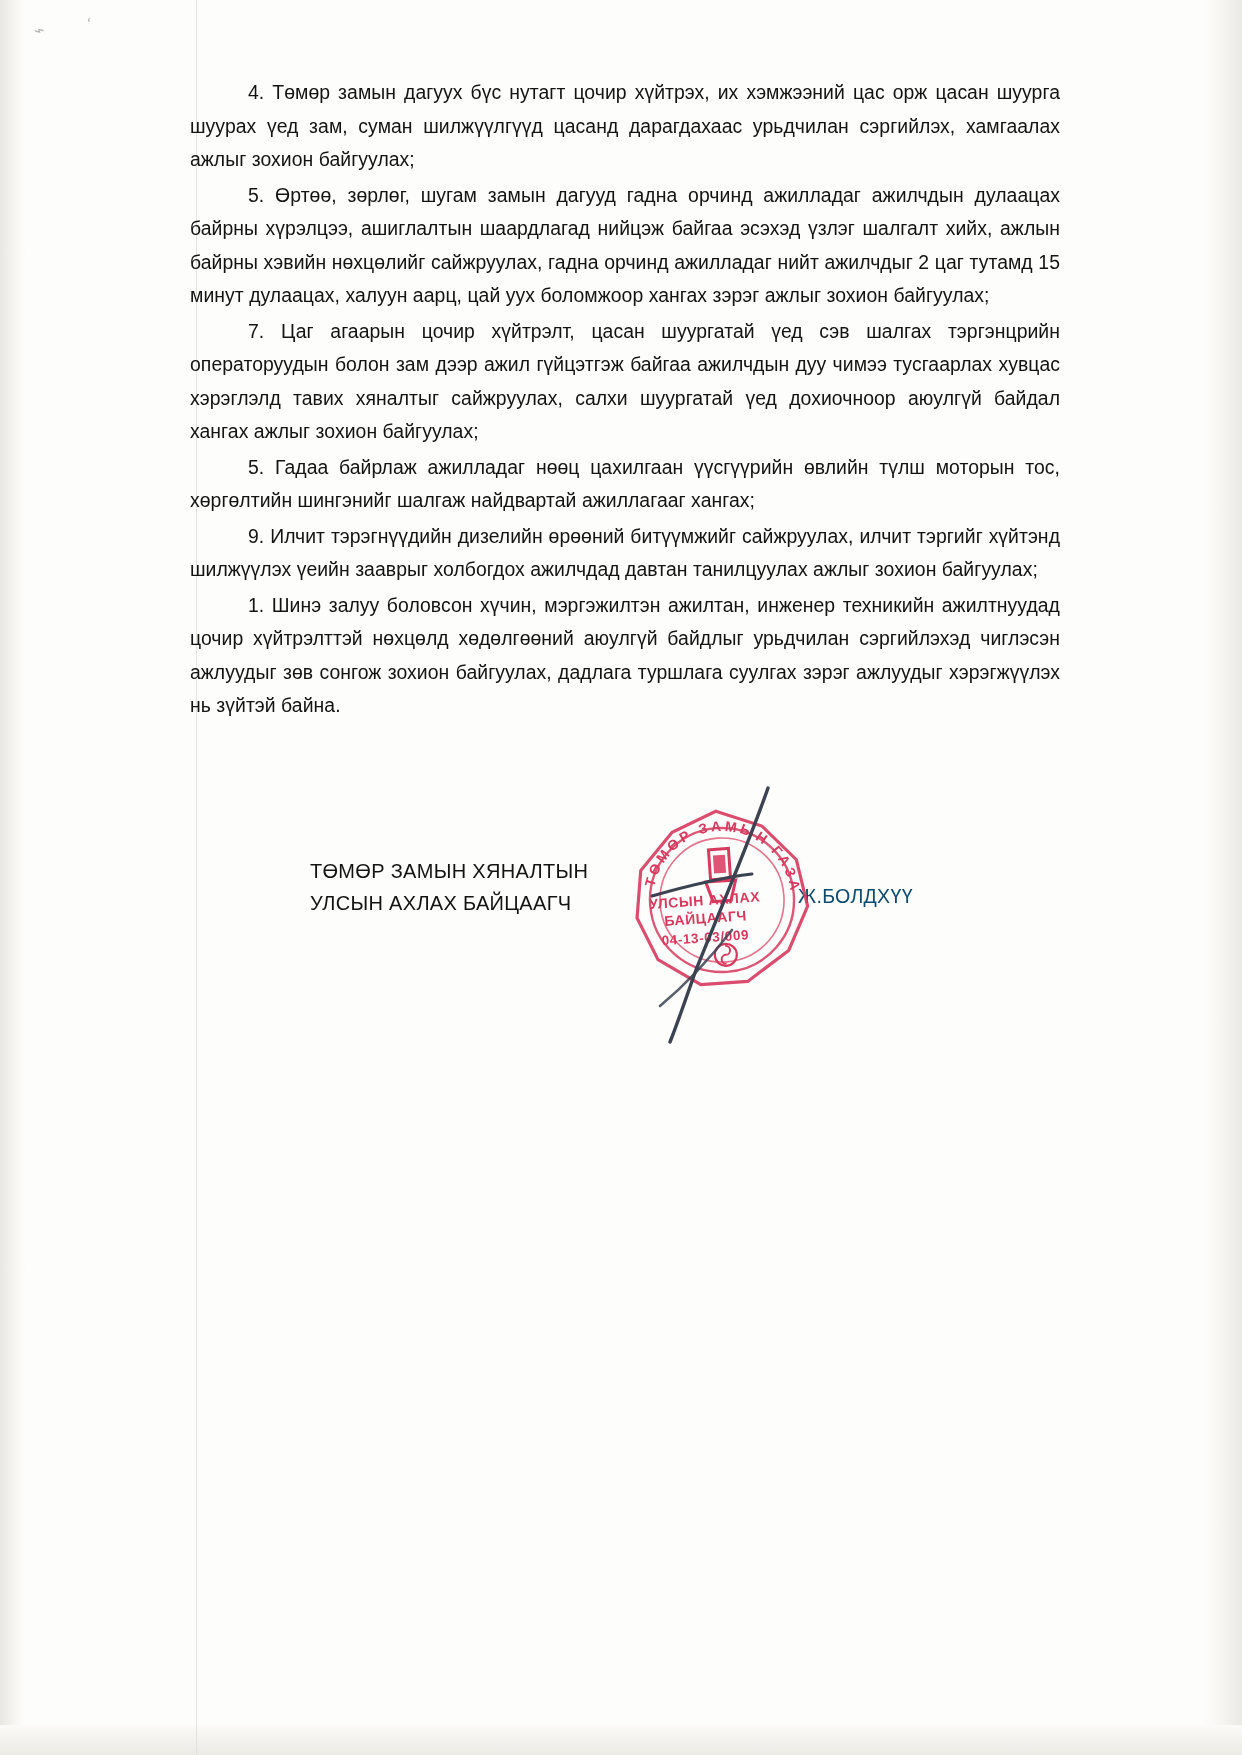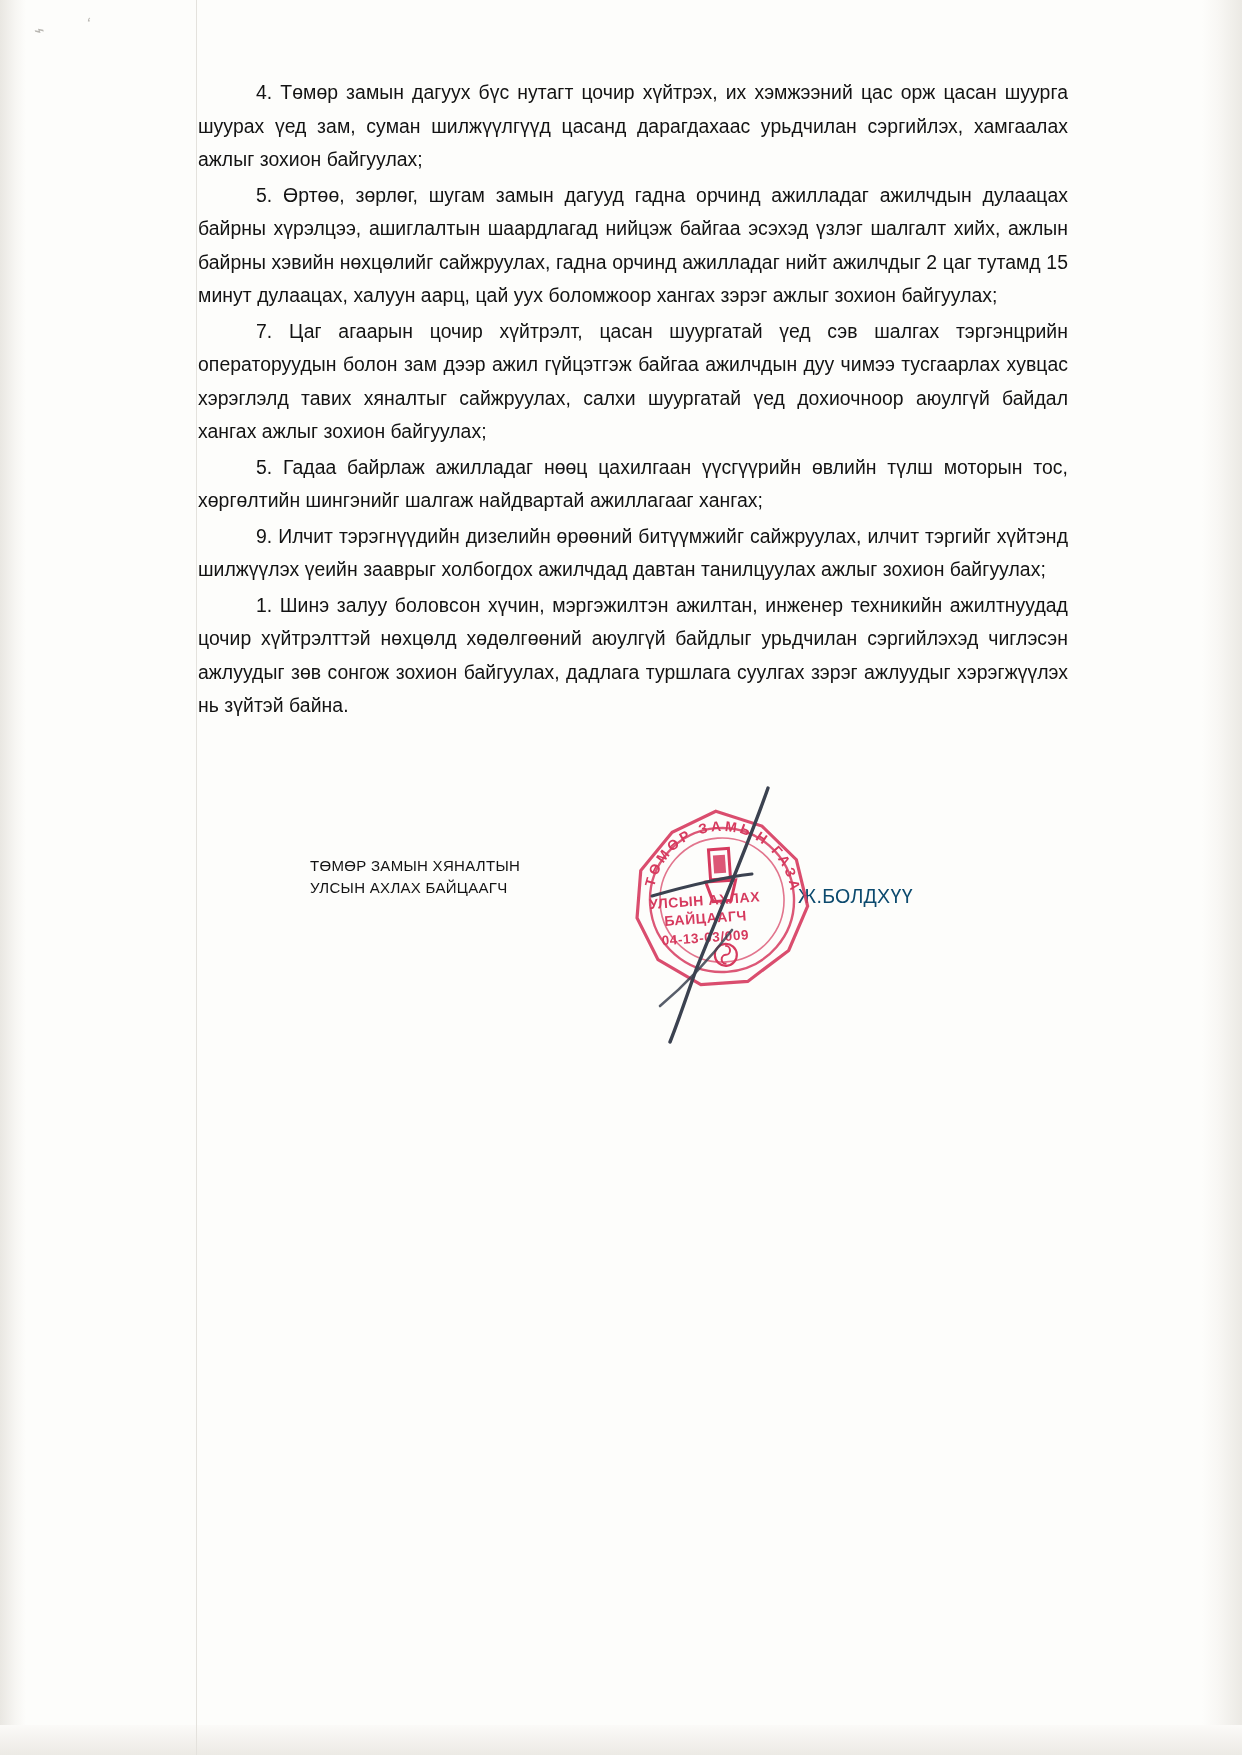--- a/index.html
+++ b/index.html
@@ -57,21 +57,20 @@
     line-height: 1;
   }
   .mark-1 { top: 22px; left: 34px; transform: rotate(-18deg); }
   .mark-2 { top: 16px; left: 86px; transform: rotate(12deg); }
 
   .content {
     position: absolute;
     top: 76px;
     left: 190px;
     width: 870px;
-    margin-left: 8px;
   }
   p.para {
     margin: 0 0 2px 0;
     text-indent: 58px;
     text-align: justify;
     font-size: 19.4px;
     line-height: 33.5px;
     color: #131313;
     letter-spacing: 0.05px;
   }
@@ -79,22 +78,22 @@
     position: absolute;
     top: 855px;
     left: 310px;
     width: 700px;
     height: 120px;
   }
   .sign-title {
     position: absolute;
     top: 0;
     left: 0;
-    font-size: 15px;
-    line-height: 22px;
+    font-size: 20px;
+    line-height: 32px;
     color: #131313;
     letter-spacing: 0.3px;
     white-space: pre-line;
   }
   .sign-name {
     position: absolute;
     top: 30px;
     left: 488px;
     font-size: 19.6px;
     color: #0c4a6e;

